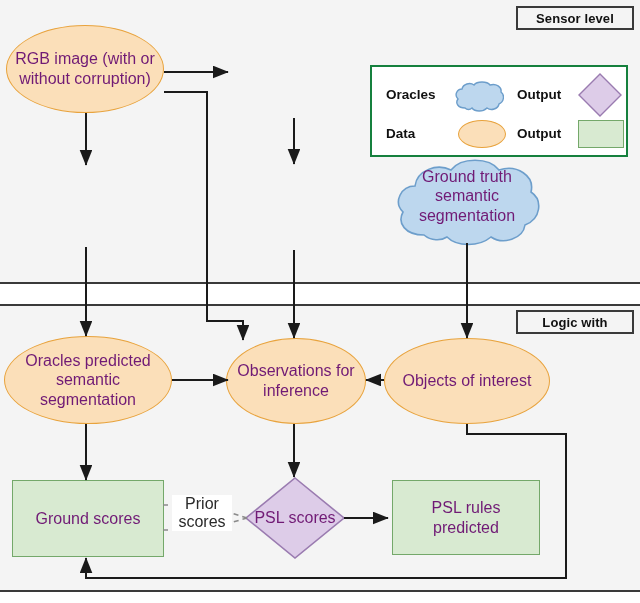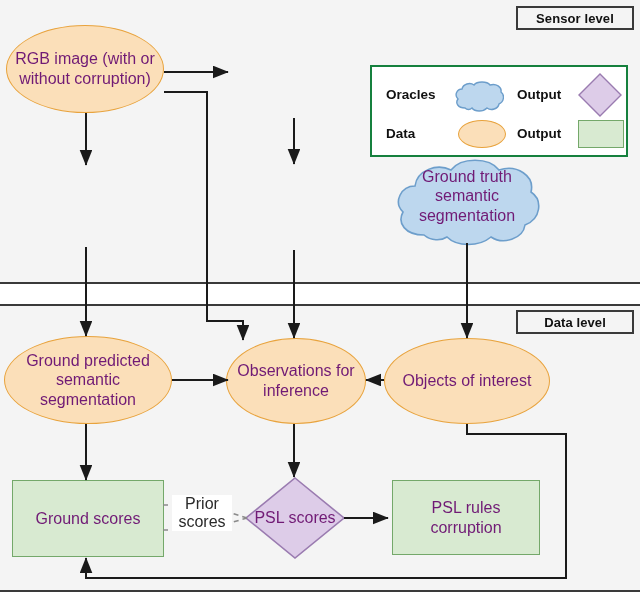--- a/index.html
+++ b/index.html
@@ -112,21 +112,21 @@
       <path d="M33,80 C14,80 6,68 12,57 C2,47 10,31 24,31 C26,15 46,8 60,15
                C70,2 98,2 108,15 C126,9 144,21 140,37 C152,45 150,64 134,70
                C132,84 112,90 100,82 C88,92 66,92 56,82 C50,86 40,86 33,80 Z" fill="#bdd7ee" stroke="#6d9ecb" stroke-width="1.6"></path>
     </svg>
     <div class="txt" style="padding-top:0px;padding-bottom:14px;">Ground truth
 semantic
 segmentation</div>
   </div>
 
   <div class="node ellipse" id="n-netpred" style="left:4px;top:336px;width:168px;height:88px;">
-    <div class="txt">Ground predicted
+    <div class="txt">Oracles predicted
 semantic
 segmentation</div>
   </div>
 
   <div class="node ellipse" id="n-obs" style="left:226px;top:338px;width:140px;height:86px;">
     <div class="txt">Observations for
 inference</div>
   </div>
 
   <div class="node ellipse" id="n-obj" style="left:384px;top:338px;width:166px;height:86px;">
@@ -138,33 +138,33 @@
   </div>
 
   <div class="node diamond-wrap" id="n-psl" style="left:245px;top:477px;width:100px;height:82px;">
     <svg class="diamond-shape" viewBox="0 0 100 82" preserveAspectRatio="none">
       <polygon points="50,1 99,41 50,81 1,41" fill="#ddcce8" stroke="#9a7bb0" stroke-width="1.6"></polygon>
     </svg>
     <div class="txt">PSL scores</div>
   </div>
 
   <div class="node rect" id="n-pslinf" style="left:392px;top:480px;width:148px;height:75px;">
-    <div class="txt">PSL rules corruption</div>
+    <div class="txt">PSL rules predicted</div>
   </div>
 
   <div id="prior-label">
     <span>Prior
 scores</span>
   </div>
 
   <div class="level-tag" id="tag-sensor">
     <span>Sensor level</span>
   </div>
   <div class="level-tag" id="tag-logic">
-    <span>Data level</span>
+    <span>Logic with</span>
   </div>
 
   <div id="legend">
 
     <div class="lg-row" style="left:14px;top:20px;">
       <span class="lg-label">Oracles</span>
     </div>
     <svg style="position:absolute;left:82px;top:14px;width:50px;height:32px;" viewBox="0 0 50 32" preserveAspectRatio="none">
       <path d="M11,27 C4,27 1,22 4,18 C0,14 3,8 8,8 C9,3 16,1 20,4
                C23,0 33,0 36,4 C42,2 48,6 47,11 C51,14 50,21 45,23

